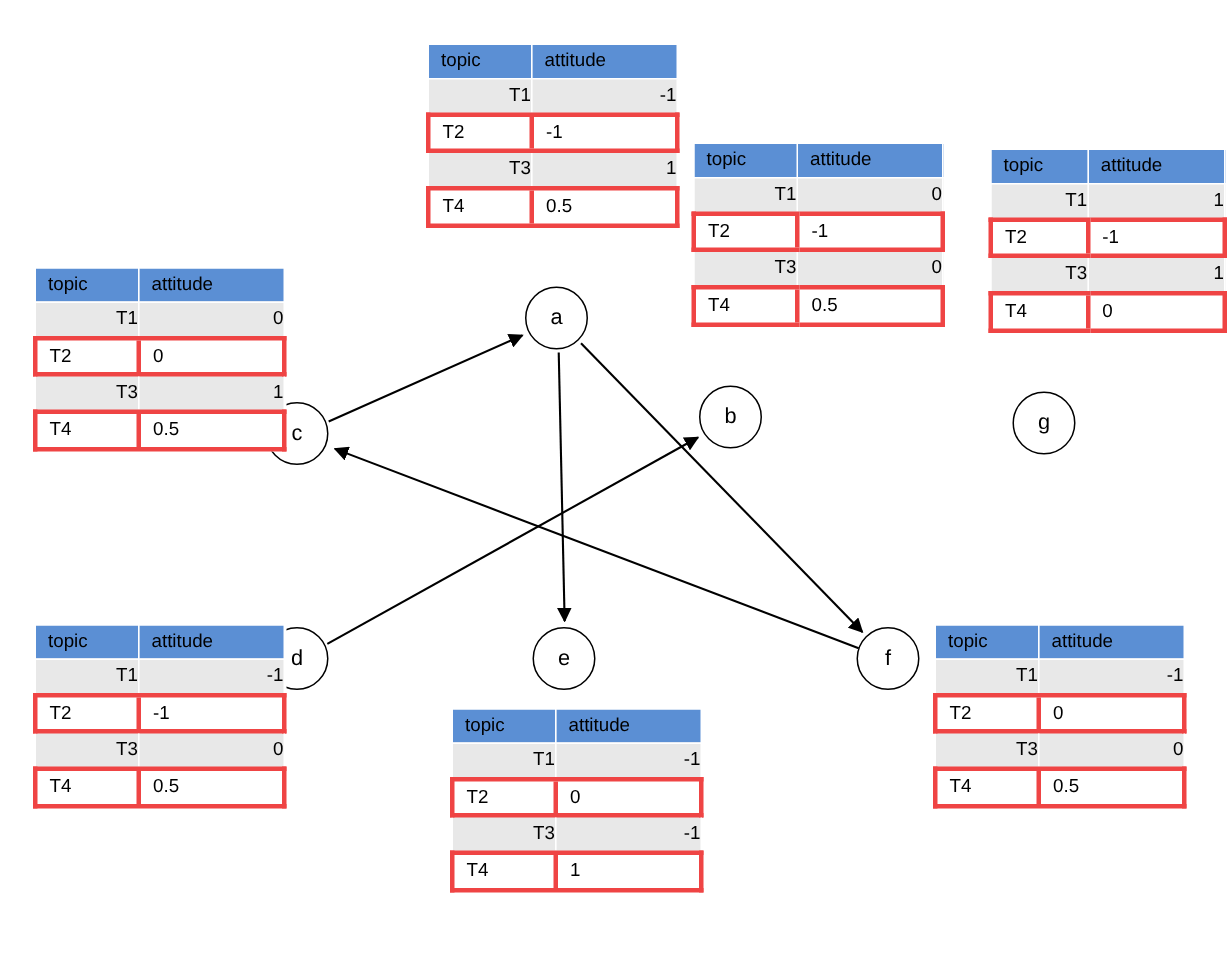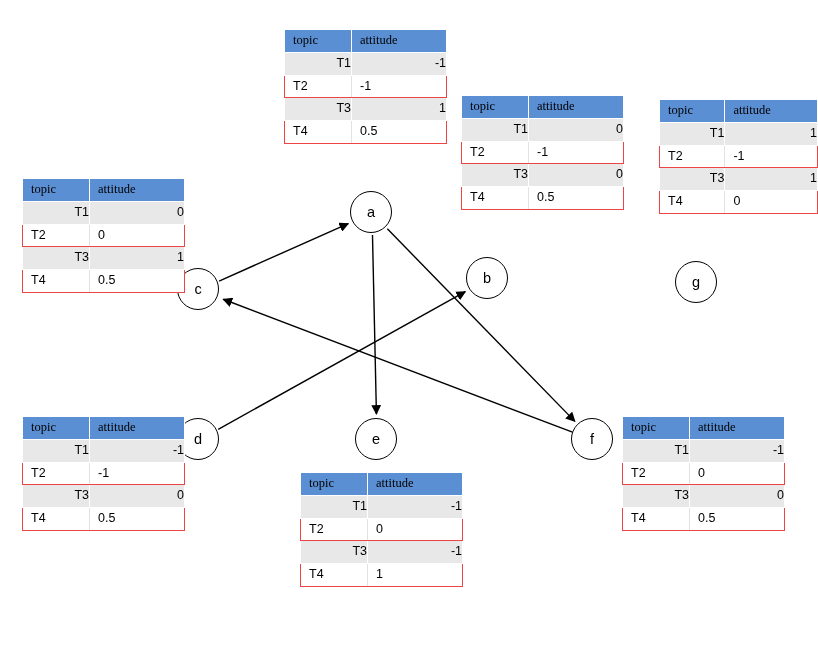--- a/index.html
+++ b/index.html
@@ -7,23 +7,23 @@
        font-family:"Liberation Sans","DejaVu Sans",sans-serif;}
   #canvas{position:absolute;left:0;top:0;width:818px;height:648px;}
 
   svg.edges{position:absolute;left:0;top:0;width:818px;height:648px;pointer-events:none;}
 
   .attr-table{position:absolute;border-collapse:collapse;background:#ffffff;}
   .attr-table td,.attr-table th{
       font-size:12.5px;color:#000000;text-align:left;
       padding:4px 0 4px 8px;font-weight:normal;
       border:1px solid #ffffff;line-height:1.1;}
-  .attr-table th{background:#5B8FD4;color:#000000;font-weight:normal;font-family:Liberation Serif, serif;}
+  .attr-table th{background:#5B8FD4;color:#000000;font-weight:normal;}
   .attr-table tr.odd td{background:#E8E8E8;text-align:right;}
-  .attr-table tr.even td{background:#ffffff;border:1px solid #ef4444;}
+  .attr-table tr.even td{background:#ffffff;border:3px solid #ef4444;}
   .attr-table .c-topic{width:58px;}
   .attr-table .c-att{width:86px;}
   .attr-table tr.even td.c-topic{border-right:1px solid #E2E2E2;}
 
   .node{position:absolute;width:42px;height:42px;border-radius:50%;
         border:1.4px solid #000000;background:#ffffff;
         display:flex;align-items:center;justify-content:center;
         font-size:14.5px;color:#000000;box-sizing:border-box;}
 </style>
 </head>

